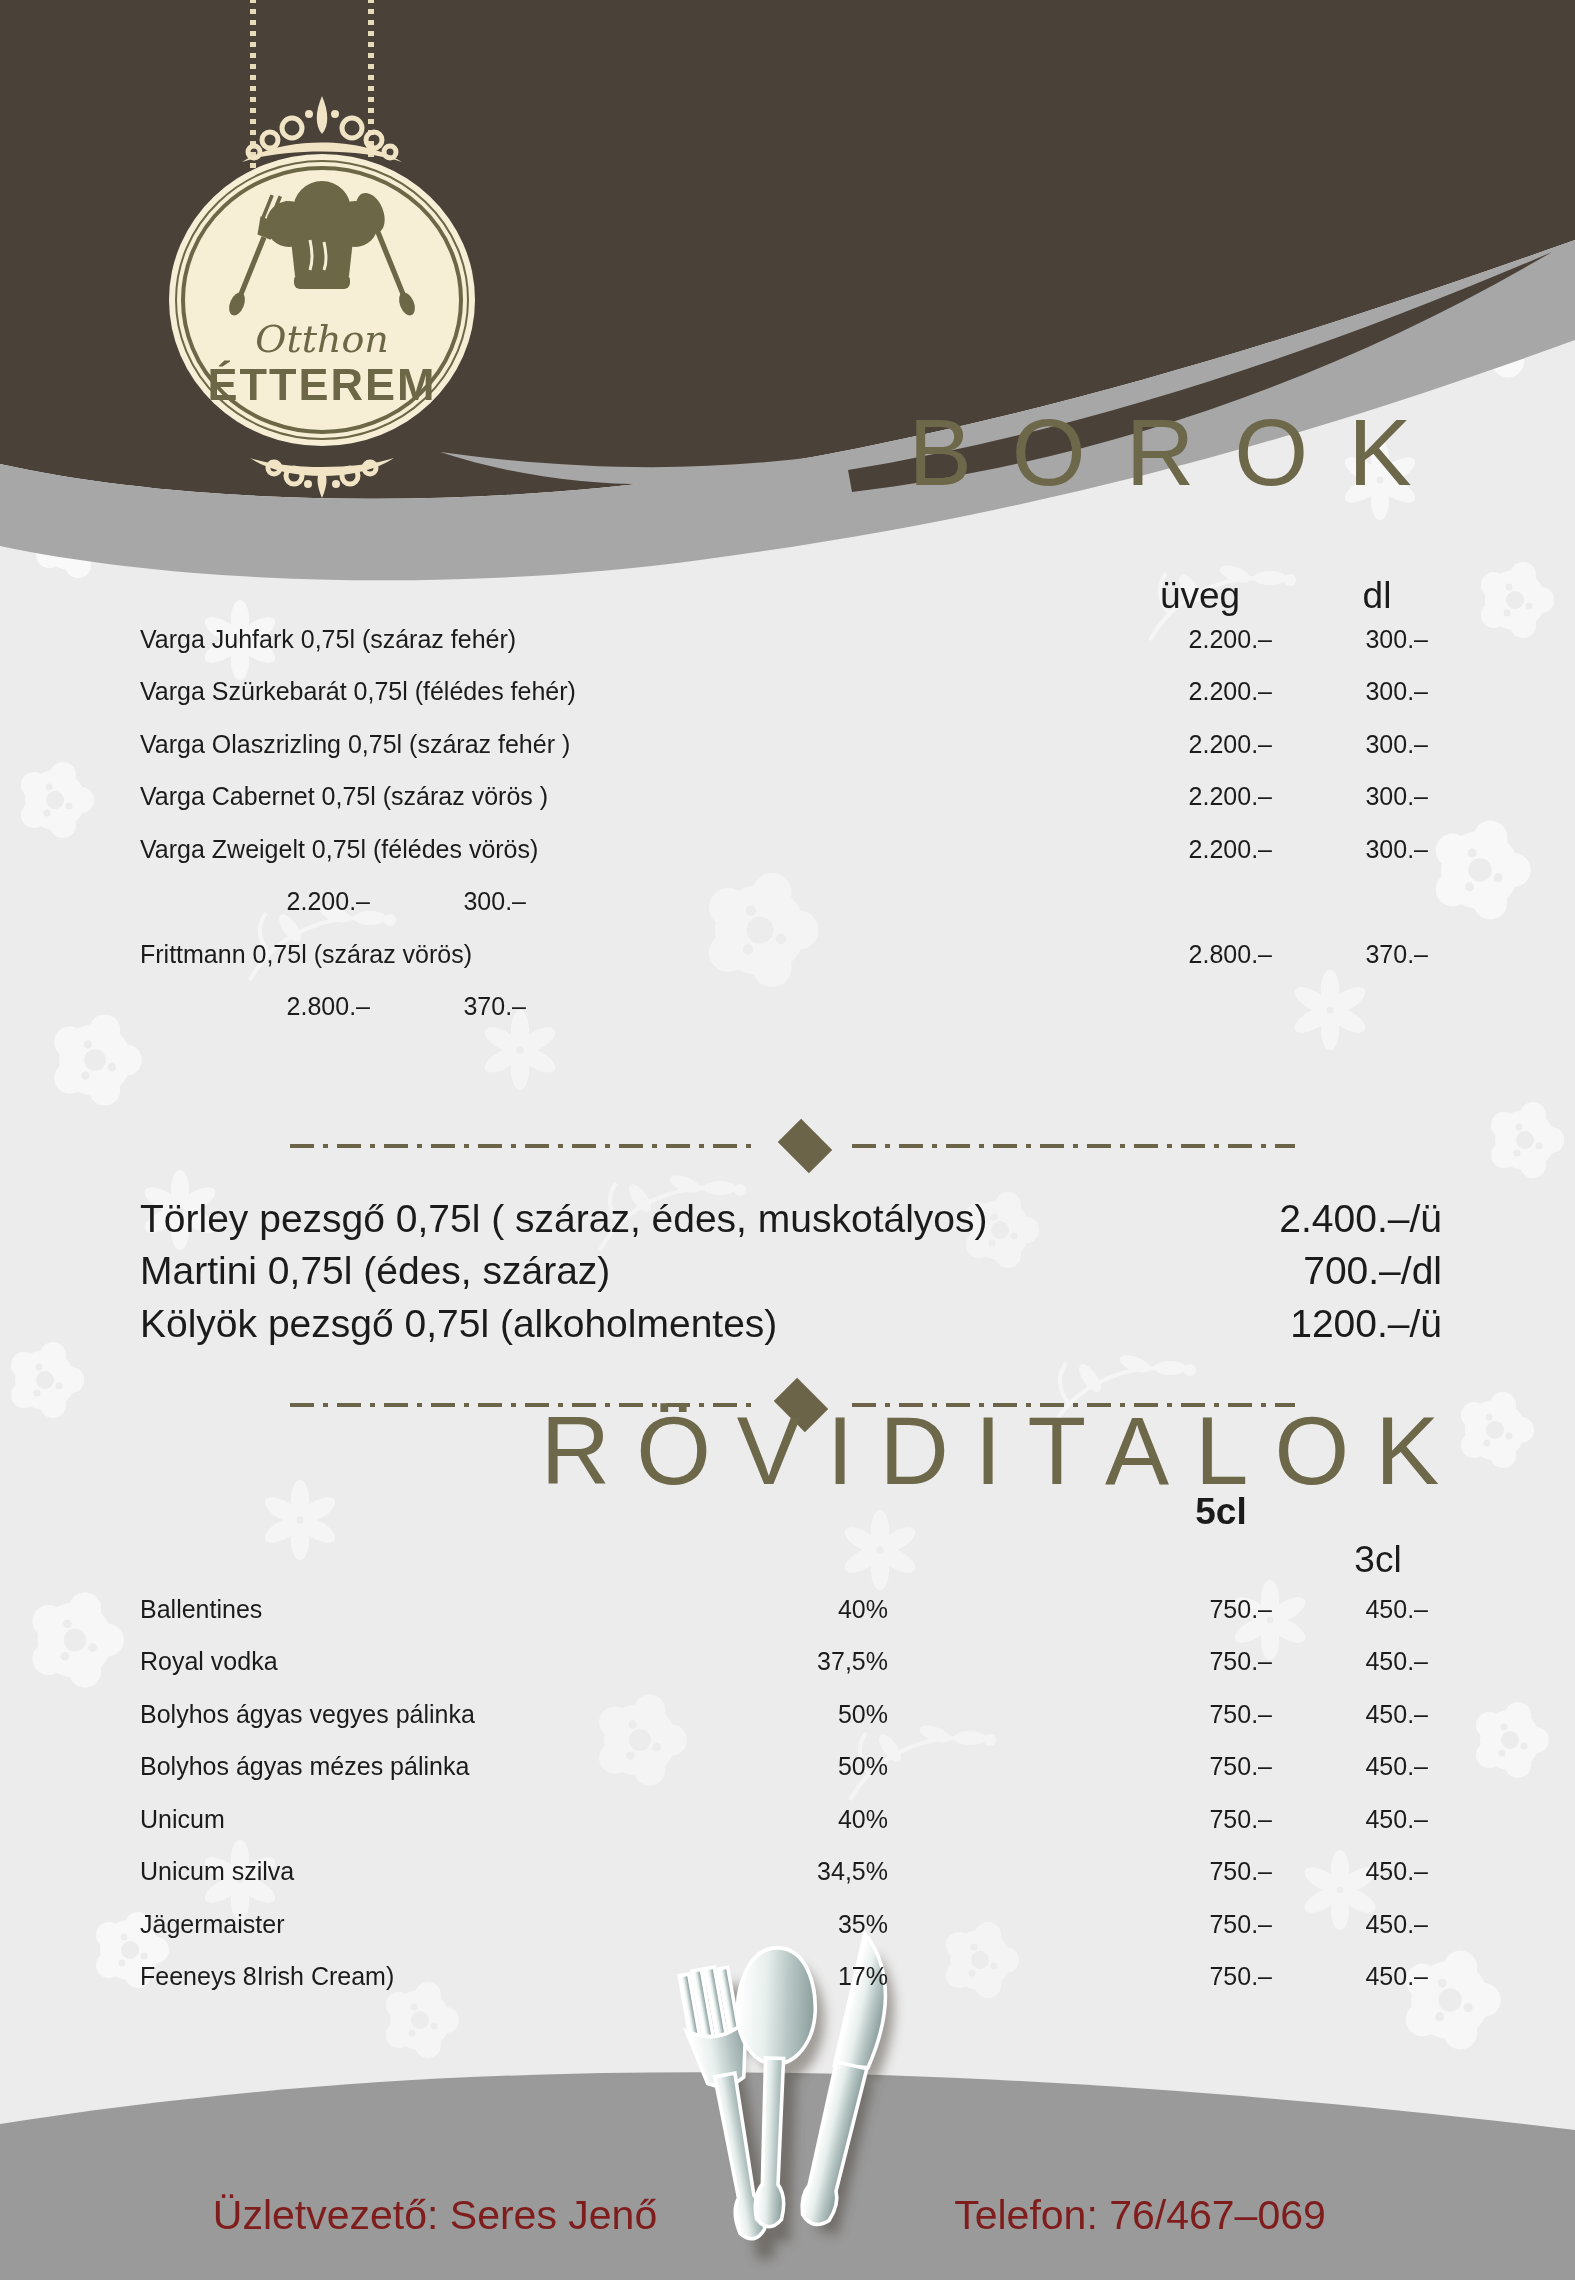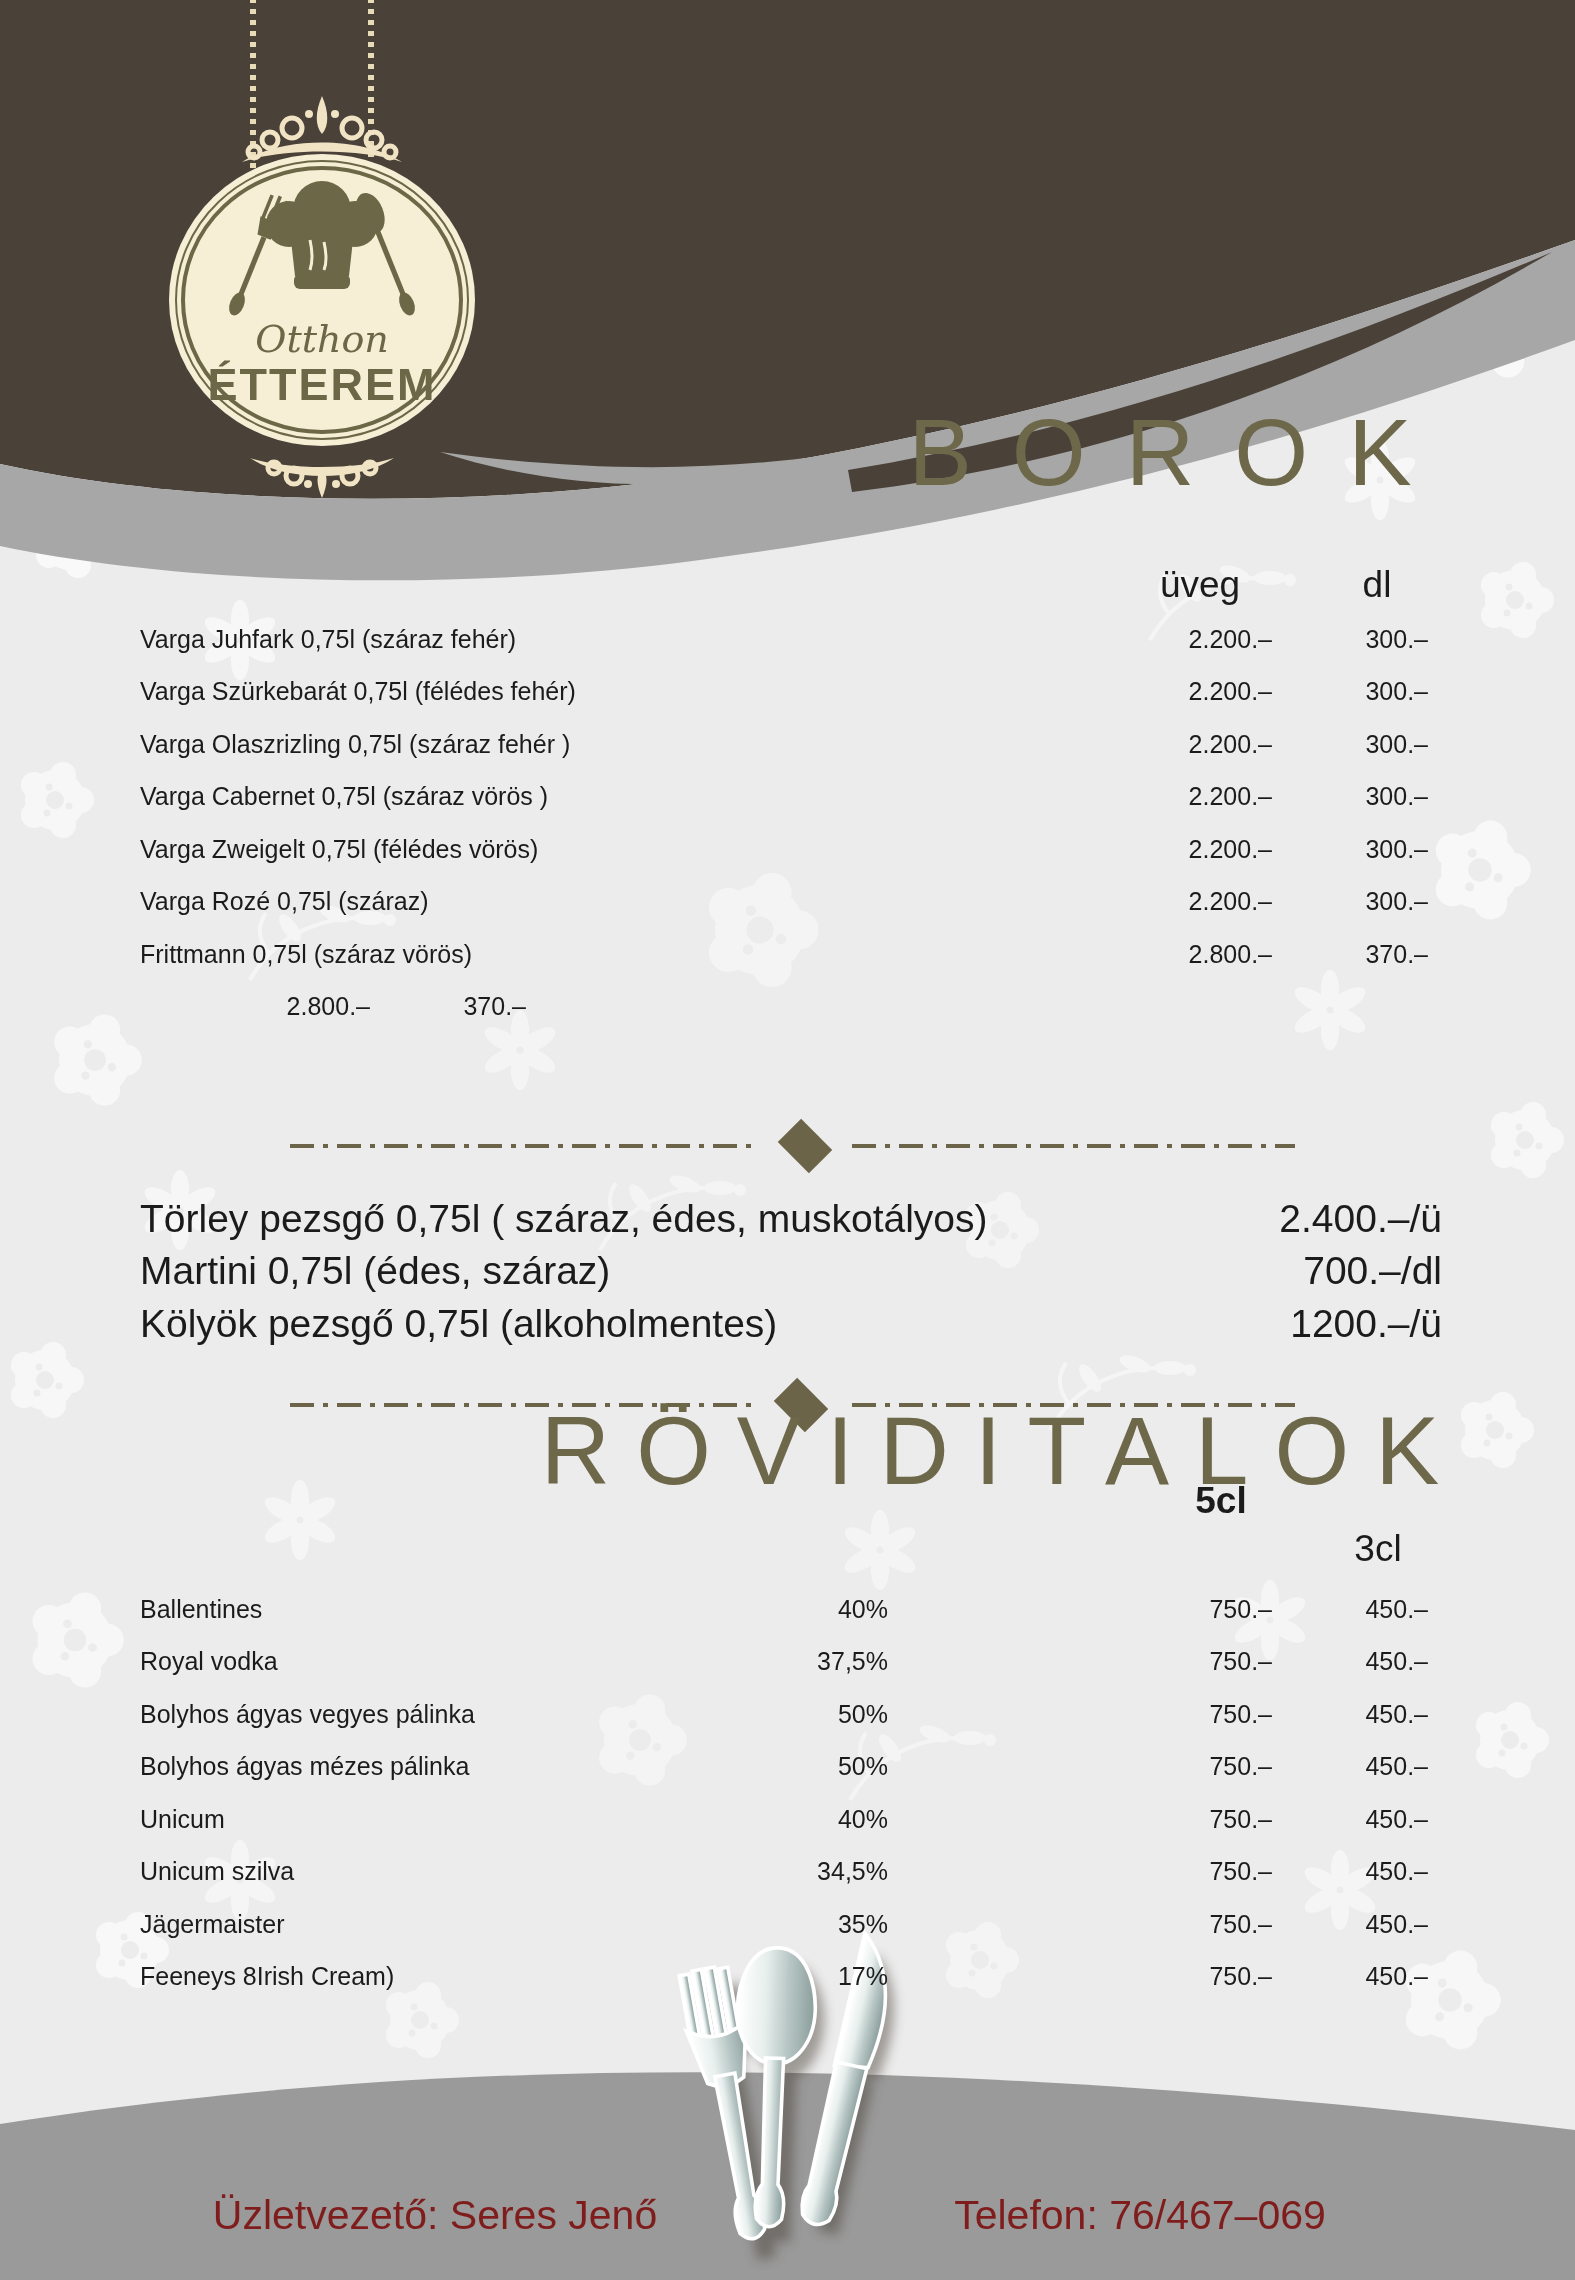--- a/index.html
+++ b/index.html
@@ -3,21 +3,21 @@
 <meta charset="utf-8">
 <style>
   html,body{margin:0;padding:0;background:#777;}
   .page{position:relative;width:1575px;height:2280px;overflow:hidden;
         background:#ececec;font-family:"Liberation Sans",sans-serif;color:#1b1b1b;}
   svg.bg{position:absolute;left:0;top:0;width:1575px;height:2280px;display:block;}
   .abs{position:absolute;white-space:nowrap;}
   .sec-title{color:#6e684a;font-family:"Liberation Sans",sans-serif;font-weight:400;text-align:center;}
   #borok{left:860px;top:398px;width:600px;font-size:95px;letter-spacing:40px;text-indent:40px;}
   #rovid{left:440px;top:1396px;width:1100px;font-size:96px;letter-spacing:26px;text-indent:26px;}
-  .colhead{font-size:37px;text-align:center;}
+  .colhead{font-size:37px;text-align:center;margin-top:11px;}
   .row{position:absolute;left:140px;width:1288px;height:46px;display:flex;align-items:center;font-size:25px;}
   .row .nm{flex:1;text-align:left;overflow:hidden;}
   .row .p1{width:230px;text-align:right;}
   .row .p2{width:156px;text-align:right;}
   .srow .cell1{width:748px;display:flex;justify-content:space-between;}
   .srow .sp1{width:384px;text-align:right;}
   .srow .sp2{width:156px;text-align:right;}
   .xrow{position:absolute;left:140px;width:1302px;height:46px;display:flex;align-items:center;font-size:39px;}
   .xrow .nm{flex:1;text-align:left;}
   .xrow .pr{text-align:right;}
@@ -251,21 +251,20 @@
   <span class="nm">Varga Cabernet 0,75l (száraz vörös )</span>
   <span class="p1">2.200.–</span>
   <span class="p2">300.–</span>
 </div>
 <div class="row" style="top:826px">
   <span class="nm">Varga Zweigelt 0,75l (félédes vörös)</span>
   <span class="p1">2.200.–</span>
   <span class="p2">300.–</span>
 </div>
 <div class="row" style="top:878px">
-  <span class="nm">Varga Rozé 0,75l (száraz)</span>
   <span class="p1">2.200.–</span>
   <span class="p2">300.–</span>
 </div>
 <div class="row" style="top:931px">
   <span class="nm">Frittmann 0,75l (száraz vörös)</span>
   <span class="p1">2.800.–</span>
   <span class="p2">370.–</span>
 </div>
 <div class="row" style="top:983px">
   <span class="p1">2.800.–</span>

